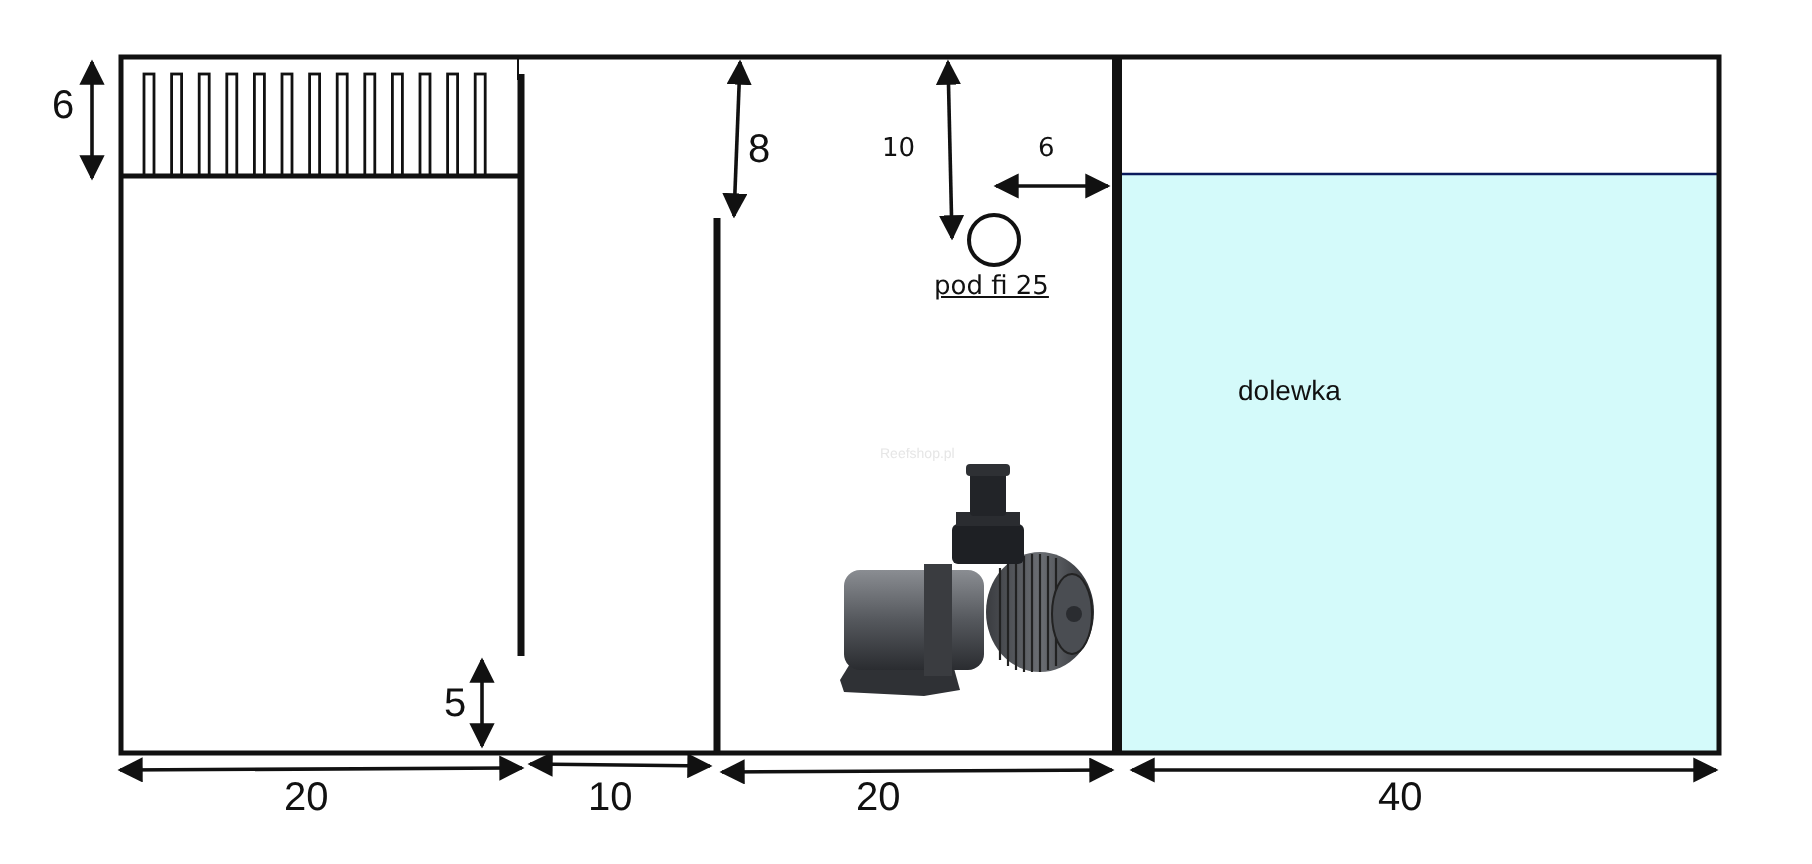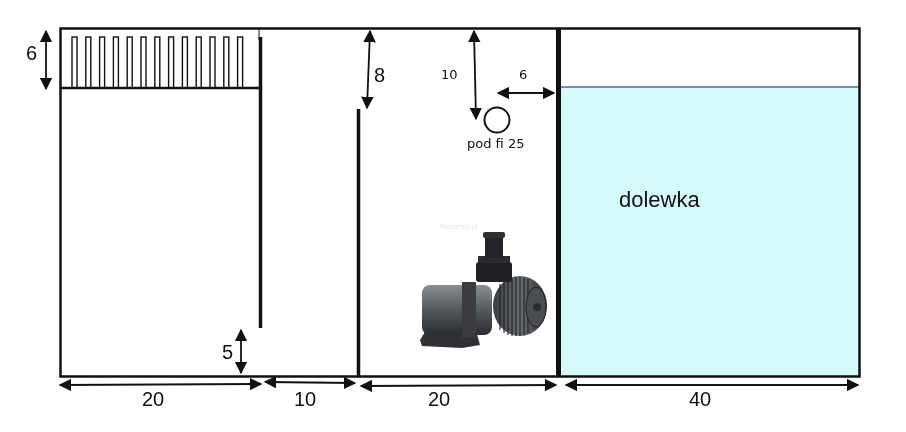--- a/index.html
+++ b/index.html
@@ -1,21 +1,21 @@
 <!DOCTYPE html>
 <html><head>
 <meta charset="utf-8">
 <style>
   html, body { margin: 0; padding: 0; background: #ffffff; }
   body { width: 906px; height: 432px; position: relative; overflow: hidden; font-family: "Liberation Sans", sans-serif; }
   #diagram { position: absolute; left: 0; top: 0; width: 906px; height: 432px; }
   .lbl { position: absolute; color: #111; white-space: nowrap; }
   .lbl-lg { font-size: 20px; }
   .lbl-sm { font-size: 13px; font-family: "DejaVu Sans", sans-serif; }
-  .lbl-md { font-size: 22px; }
+  .lbl-md { font-size: 14px; }
 </style>
 </head>
 <body>
 
 <div id="diagram">
   <svg width="906" height="432" viewBox="0 0 906 432" xmlns="http://www.w3.org/2000/svg">
     <defs>
       <marker id="arr" viewBox="0 0 10 10" refX="9" refY="5" markerWidth="7" markerHeight="7" orient="auto-start-reverse">
         <path d="M0,0 L10,5 L0,10 z" fill="#111"></path>
       </marker>
@@ -100,20 +100,20 @@
       <rect x="483" y="232" width="22" height="6" rx="2" fill="#2e3034"></rect>
     </g>
   </svg>
 
   
   <span class="lbl lbl-lg" style="left:26px; top:42px;">6</span>
   <span class="lbl lbl-lg" style="left:222px; top:341px;">5</span>
   <span class="lbl lbl-lg" style="left:374px; top:64px;">8</span>
   <span class="lbl lbl-sm" style="left:441px; top:67px;">10</span>
   <span class="lbl lbl-sm" style="left:519px; top:67px;">6</span>
-  <span class="lbl lbl-sm" style="left:467px; top:136px;">pod fi 25</span>
+  <span class="lbl lbl-sm" style="left:467px; top:136px;text-decoration:underline;">pod fi 25</span>
   <span class="lbl lbl-md" style="left:619px; top:187px;">dolewka</span>
 
   <span class="lbl lbl-lg" style="left:142px; top:388px;">20</span>
   <span class="lbl lbl-lg" style="left:294px; top:388px;">10</span>
   <span class="lbl lbl-lg" style="left:428px; top:388px;">20</span>
   <span class="lbl lbl-lg" style="left:689px; top:388px;">40</span>
 </div>
 
 </body></html>

